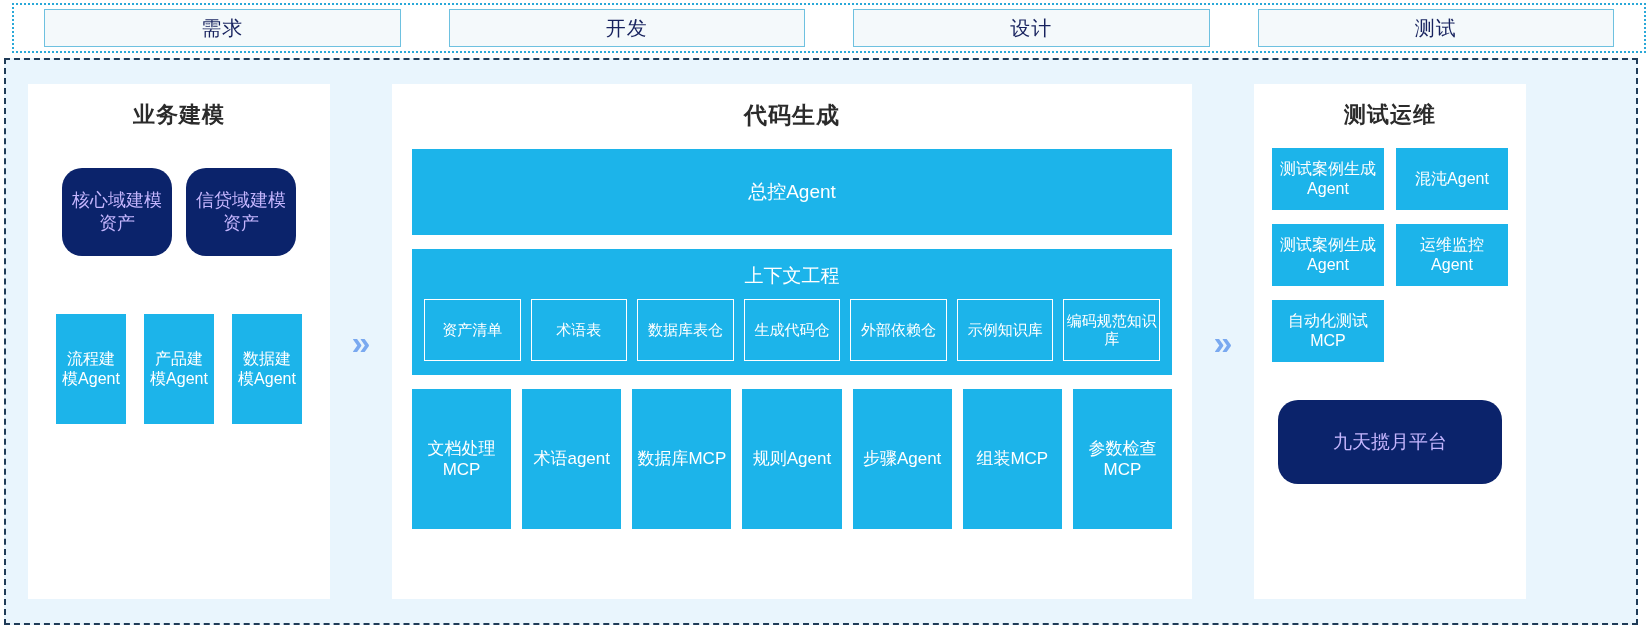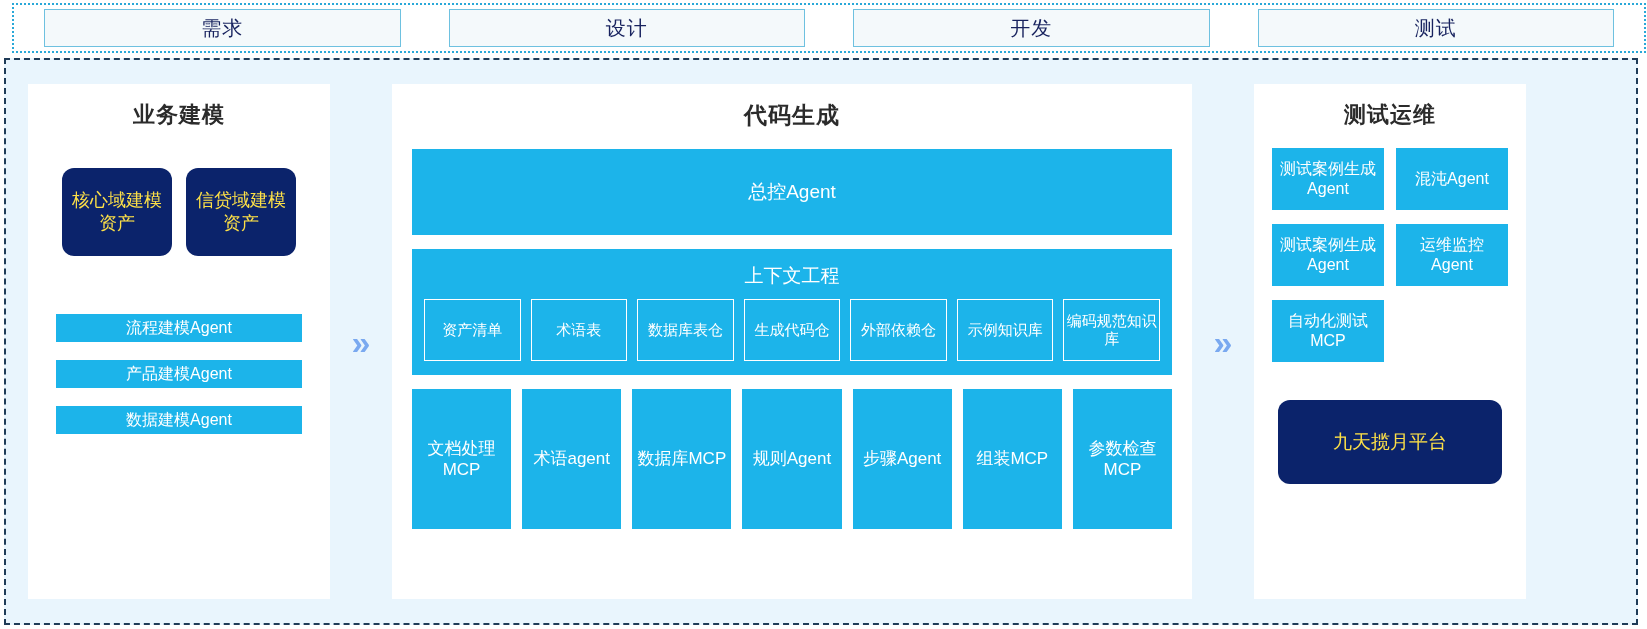--- a/index.html
+++ b/index.html
@@ -98,22 +98,22 @@
     align-items: center;
     justify-content: center;
     text-align: center;
     font-size: 17px;
     line-height: 1.25;
     box-sizing: border-box;
     padding: 4px;
   }
   .tile-navy {
     background: #0b236b;
-    color: #fde047;
-    border-radius: 12px;
+    color: #c4b5fd;
+    border-radius: 20px;
     display: flex;
     align-items: center;
     justify-content: center;
     text-align: center;
     font-size: 18px;
     line-height: 1.3;
     box-sizing: border-box;
     padding: 4px;
   }
 
@@ -126,21 +126,20 @@
   }
   #business-assets .tile-navy {
     flex: 1 1 0;
     height: 88px;
   }
   #business-agents {
     display: flex;
     gap: 18px;
     margin-top: 58px;
     padding: 0 14px;
-    flex-direction: column;
   }
   #business-agents .tile-cyan {
     flex: 1 1 0;
     height: 110px;
     flex-direction: column;
     font-size: 16px;
   }
 
   
   #master-agent {
@@ -213,24 +212,24 @@
   }
 </style>
 </head>
 <body>
 
 <div id="phase-strip">
   <div class="phase-box">
     <span>需求</span>
   </div>
   <div class="phase-box">
+    <span>开发</span>
+  </div>
+  <div class="phase-box">
     <span>设计</span>
-  </div>
-  <div class="phase-box">
-    <span>开发</span>
   </div>
   <div class="phase-box">
     <span>测试</span>
   </div>
 </div>
 
 <div id="main-container">
 
   <div class="panel" id="panel-business">
     <div class="panel-title">业务建模</div>

